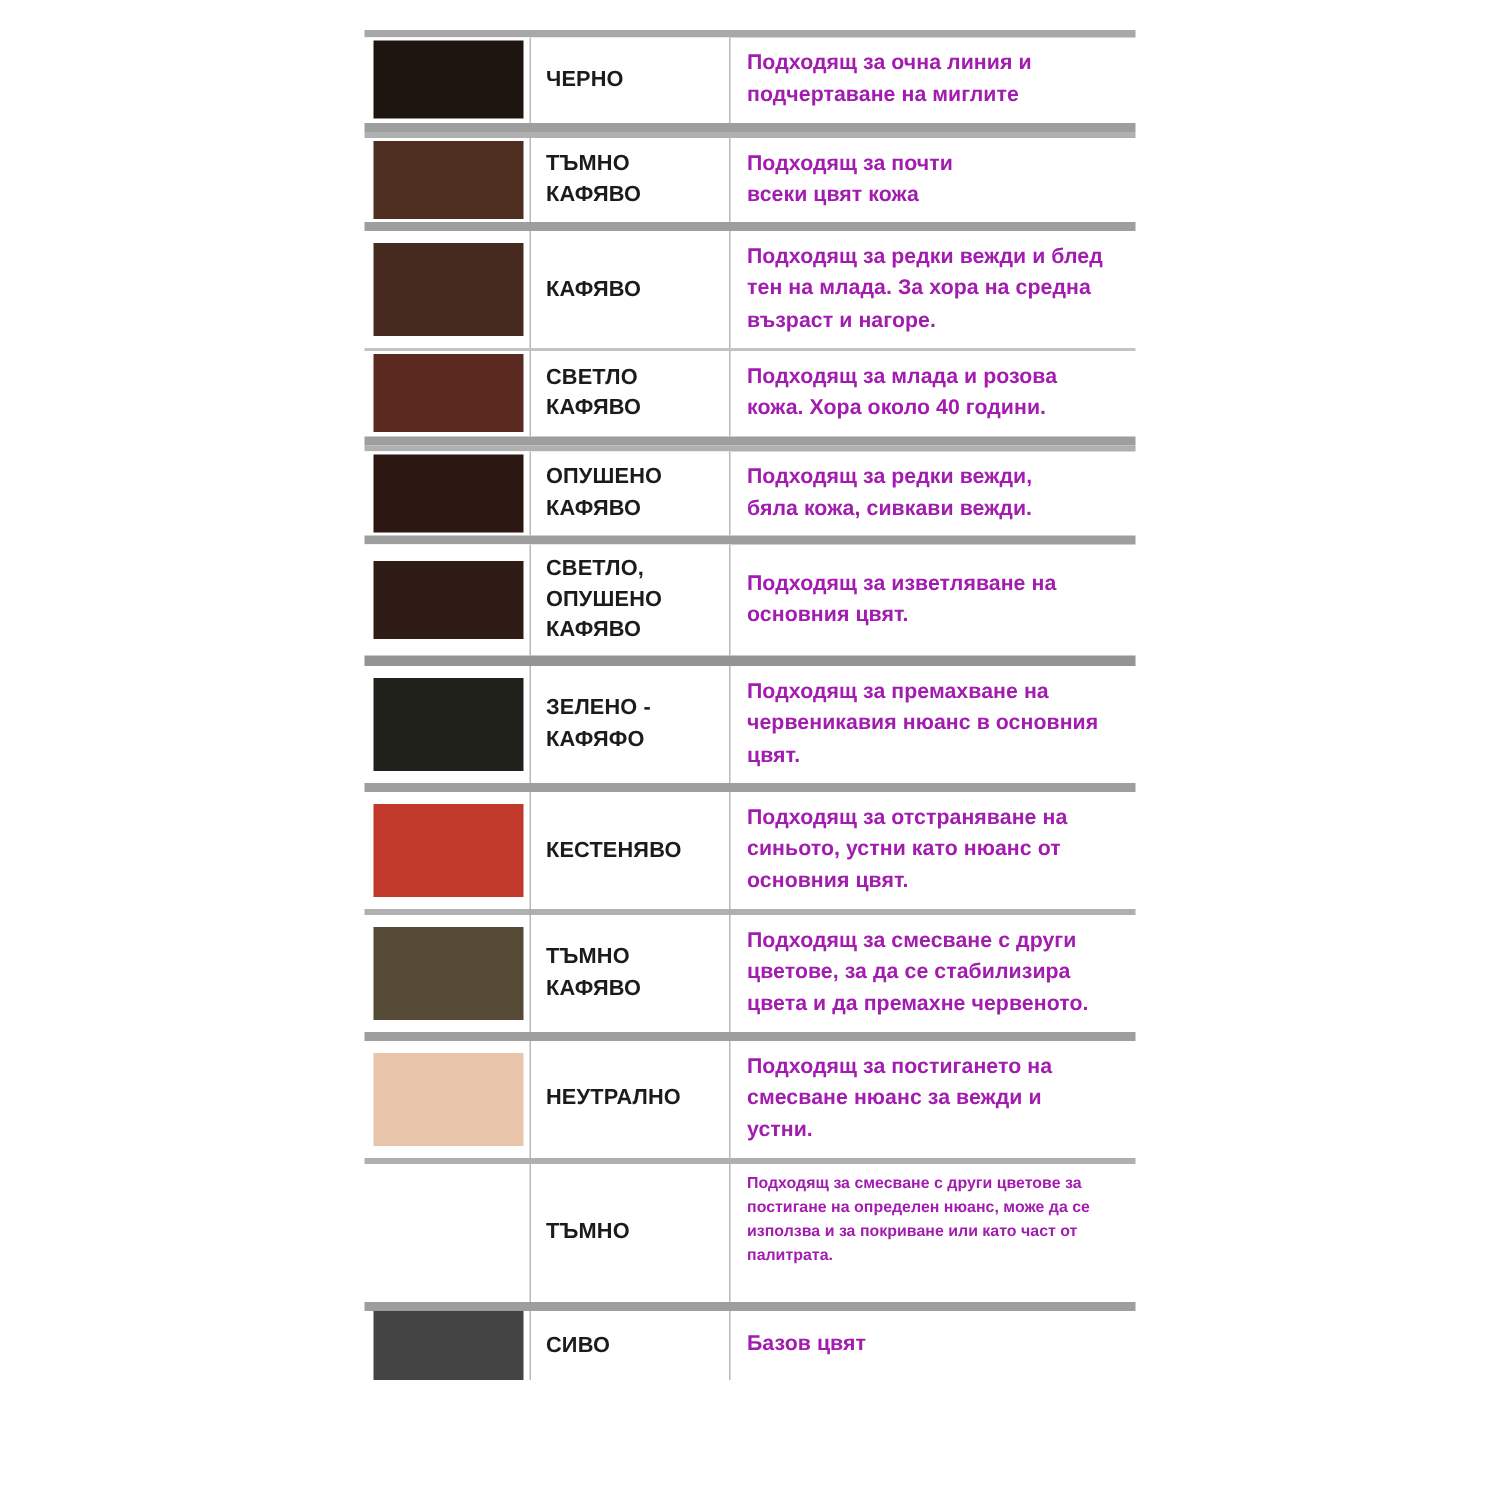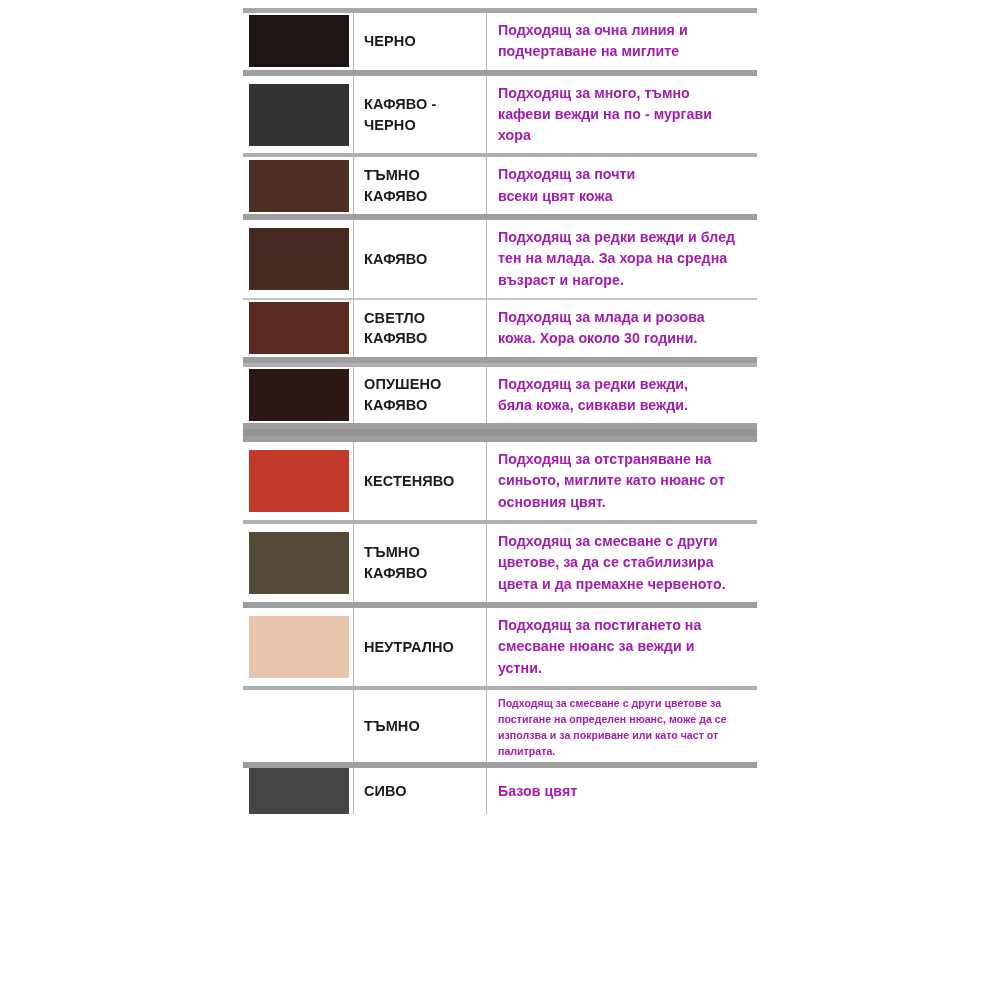--- a/index.html
+++ b/index.html
@@ -10,21 +10,21 @@
     width: 1000px;
     height: 1000px;
     background: #ffffff;
     font-family: "Liberation Sans", sans-serif;
     overflow: hidden;
   }
 
   #chart-wrap {
     position: absolute;
     left: 243px;
-    top: 8px;
+    top: 20px;
     width: 514px;
     height: 980px;
     background: #ffffff;
   }
 
   .table {
     width: 100%;
     border-collapse: collapse;
     table-layout: fixed;
   }
@@ -73,21 +73,21 @@
     line-height: 1.5;
     letter-spacing: 0.05px;
     white-space: pre-line;
     overflow: hidden;
   }
   .cell-desc.small {
     font-size: 10.6px;
     line-height: 1.52;
     letter-spacing: 0.02px;
     padding-top: 5px;
-    padding-bottom: 3px;
+    padding-bottom: 23px;
   }
   .cell-desc.clip {
     white-space: pre;
   }
 
   
   .sep td {
     padding: 0;
     height: 6px;
     background: #9e9e9e;
@@ -123,30 +123,20 @@
           <td class="cell-swatch">
             <div class="swatch" style="background: rgb(30, 21, 17); height: 52px;"></div>
           </td>
           <td class="cell-name">ЧЕРНО</td>
           <td class="cell-desc">Подходящ за очна линия и
 подчертаване на миглите</td>
         </tr>
         <tr class="sep ">
           <td colspan="3"></td>
         </tr>
-        <tr class="row">
-          <td class="cell-swatch">
-            <div class="swatch" style="background: rgb(50, 50, 50); height: 62px;"></div>
-          </td>
-          <td class="cell-name">КАФЯВО -
-ЧЕРНО</td>
-          <td class="cell-desc">Подходящ за много, тъмно
-кафеви вежди на по - мургави
-хора</td>
-        </tr>
         <tr class="sep thin">
           <td colspan="3"></td>
         </tr>
         <tr class="row">
           <td class="cell-swatch">
             <div class="swatch" style="background: rgb(79, 46, 34); height: 52px;"></div>
           </td>
           <td class="cell-name">ТЪМНО
 КАФЯВО</td>
           <td class="cell-desc">Подходящ за почти
@@ -167,53 +157,73 @@
         <tr class="sep hair">
           <td colspan="3"></td>
         </tr>
         <tr class="row">
           <td class="cell-swatch">
             <div class="swatch" style="background: rgb(90, 42, 32); height: 52px;"></div>
           </td>
           <td class="cell-name">СВЕТЛО
 КАФЯВО</td>
           <td class="cell-desc">Подходящ за млада и розова
-кожа. Хора около 30 години.</td>
+кожа. Хора около 40 години.</td>
         </tr>
         <tr class="sep ">
           <td colspan="3"></td>
         </tr>
         <tr class="sep thin">
           <td colspan="3"></td>
         </tr>
         <tr class="row">
           <td class="cell-swatch">
             <div class="swatch" style="background: rgb(45, 23, 19); height: 52px;"></div>
           </td>
           <td class="cell-name">ОПУШЕНО
 КАФЯВО</td>
           <td class="cell-desc">Подходящ за редки вежди,
 бяла кожа, сивкави вежди.</td>
         </tr>
         <tr class="sep ">
           <td colspan="3"></td>
         </tr>
+        <tr class="row">
+          <td class="cell-swatch">
+            <div class="swatch" style="background: rgb(47, 27, 22); height: 52px;"></div>
+          </td>
+          <td class="cell-name">СВЕТЛО,
+ОПУШЕНО
+КАФЯВО</td>
+          <td class="cell-desc">Подходящ за изветляване на
+основния цвят.</td>
+        </tr>
         <tr class="sep thick">
           <td colspan="3"></td>
+        </tr>
+        <tr class="row">
+          <td class="cell-swatch">
+            <div class="swatch" style="background: rgb(32, 33, 26); height: 62px;"></div>
+          </td>
+          <td class="cell-name">ЗЕЛЕНО -
+КАФЯФО</td>
+          <td class="cell-desc">Подходящ за премахване на
+червеникавия нюанс в основния
+цвят.</td>
         </tr>
         <tr class="sep ">
           <td colspan="3"></td>
         </tr>
         <tr class="row">
           <td class="cell-swatch">
             <div class="swatch" style="background: rgb(192, 57, 43); height: 62px;"></div>
           </td>
           <td class="cell-name">КЕСТЕНЯВО</td>
           <td class="cell-desc">Подходящ за отстраняване на
-синьото, миглите като нюанс от
+синьото, устни като нюанс от
 основния цвят.</td>
         </tr>
         <tr class="sep thin">
           <td colspan="3"></td>
         </tr>
         <tr class="row">
           <td class="cell-swatch">
             <div class="swatch" style="background: rgb(85, 74, 54); height: 62px;"></div>
           </td>
           <td class="cell-name">ТЪМНО

